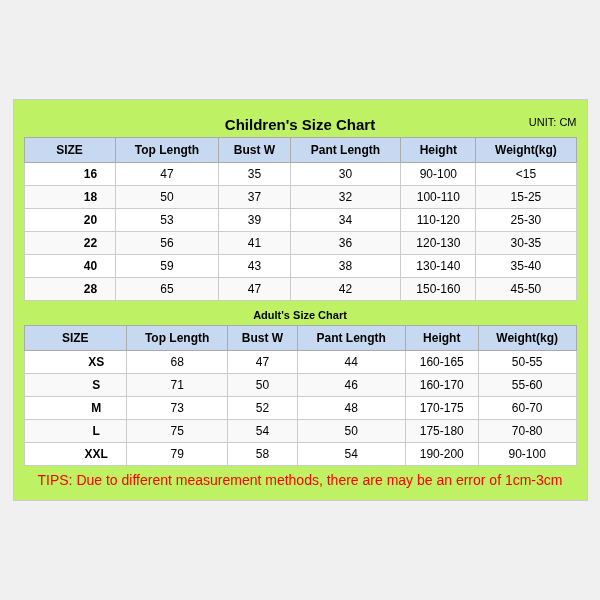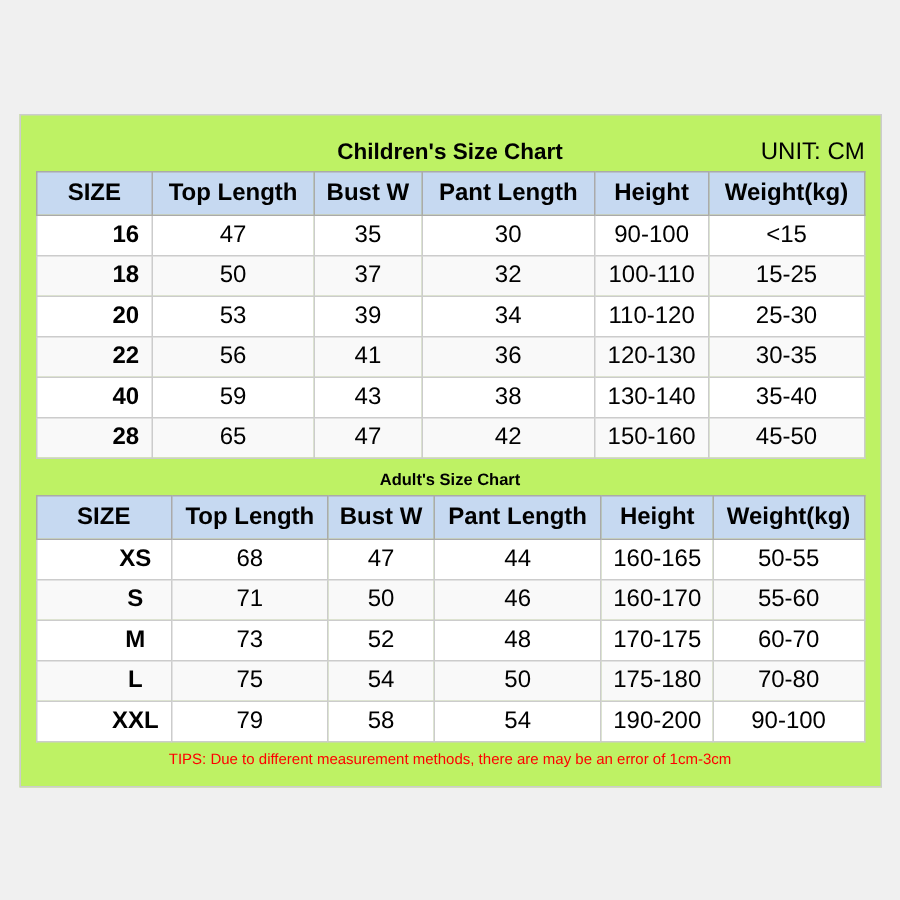--- a/index.html
+++ b/index.html
@@ -22,27 +22,27 @@
       text-align: center;
       font-weight: bold;
       font-size: 15px;
       padding: 6px 0 4px;
       position: relative;
     }
     .unit-label {
       position: absolute;
       right: 0;
       top: 6px;
-      font-size: 16px;
+      font-size: 11px;
       font-weight: normal;
     }
     table {
       width: 100%;
       border-collapse: collapse;
-      font-size: 16px;
+      font-size: 12px;
     }
     th {
       background-color: #c6d9f1;
       border: 1px solid #aaa;
       padding: 5px 4px;
       text-align: center;
       font-weight: bold;
     }
     td {
       border: 1px solid #ccc;
@@ -60,21 +60,21 @@
       padding-left: 46px;
     }
     .adult-title {
       text-align: center;
       font-weight: bold;
       font-size: 11px;
       padding: 8px 0 4px;
     }
     .tips {
       text-align: center;
-      font-size: 10px;
+      font-size: 14px;
       color: red;
       padding: 6px 0 2px;
     }
   </style>
 </head>
 <body>
 
 <div class="chart-container">
   <div class="section-title">
     <span>Children's Size Chart</span>

